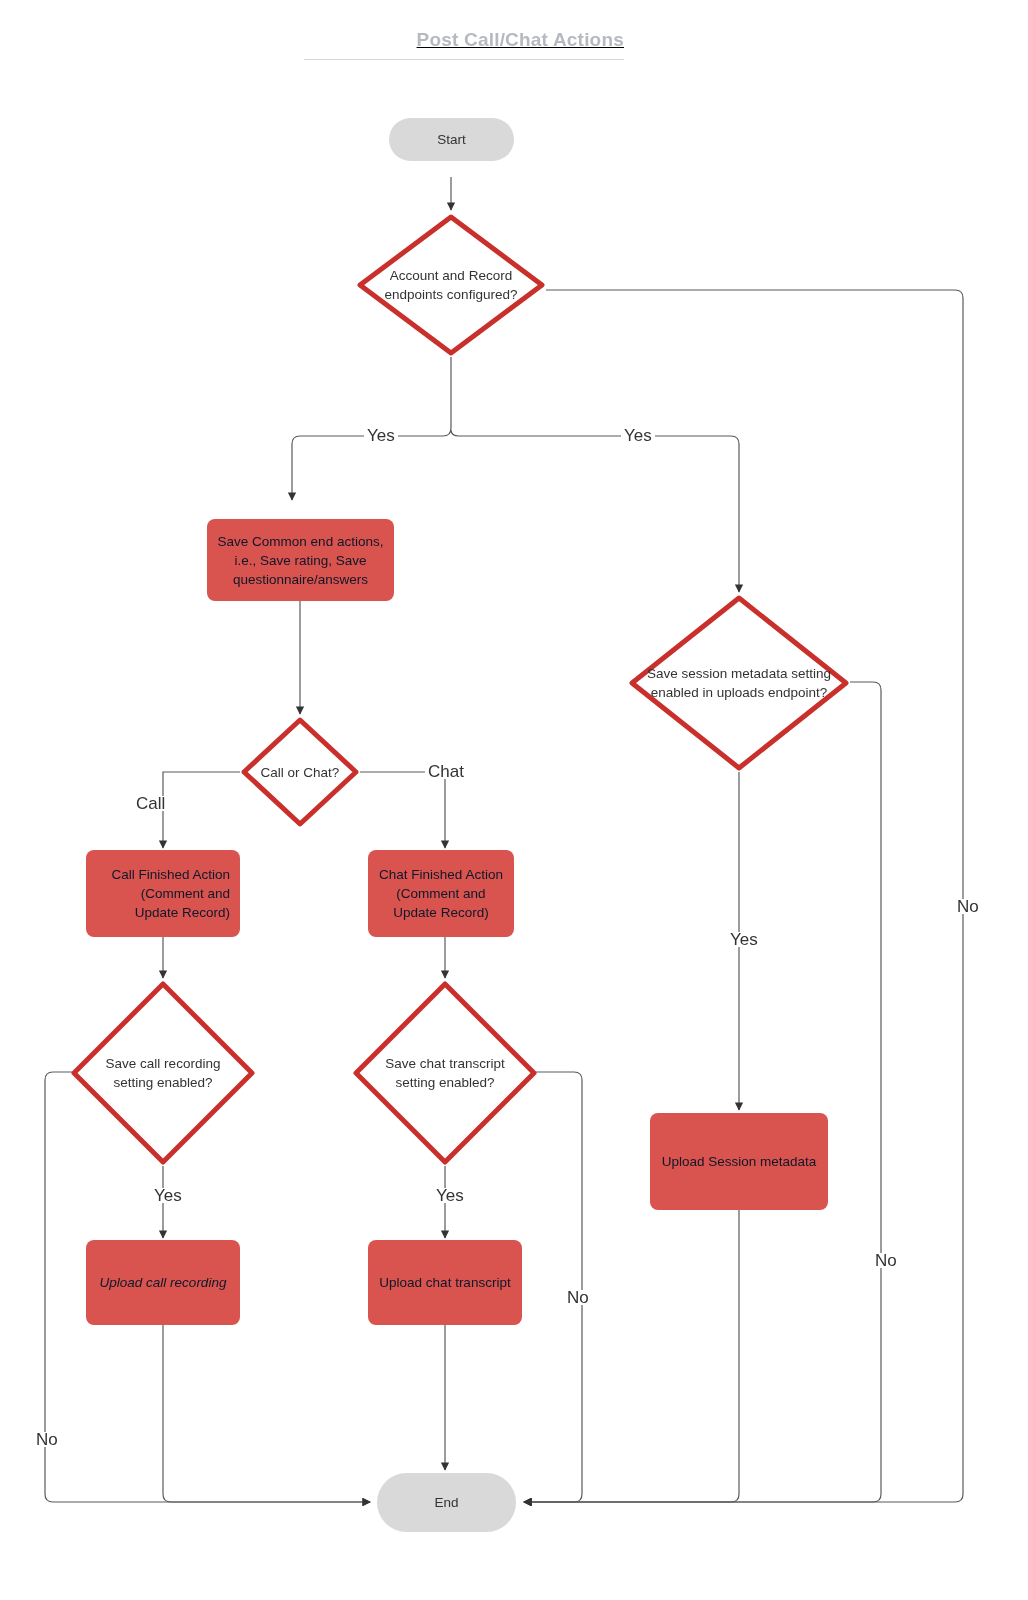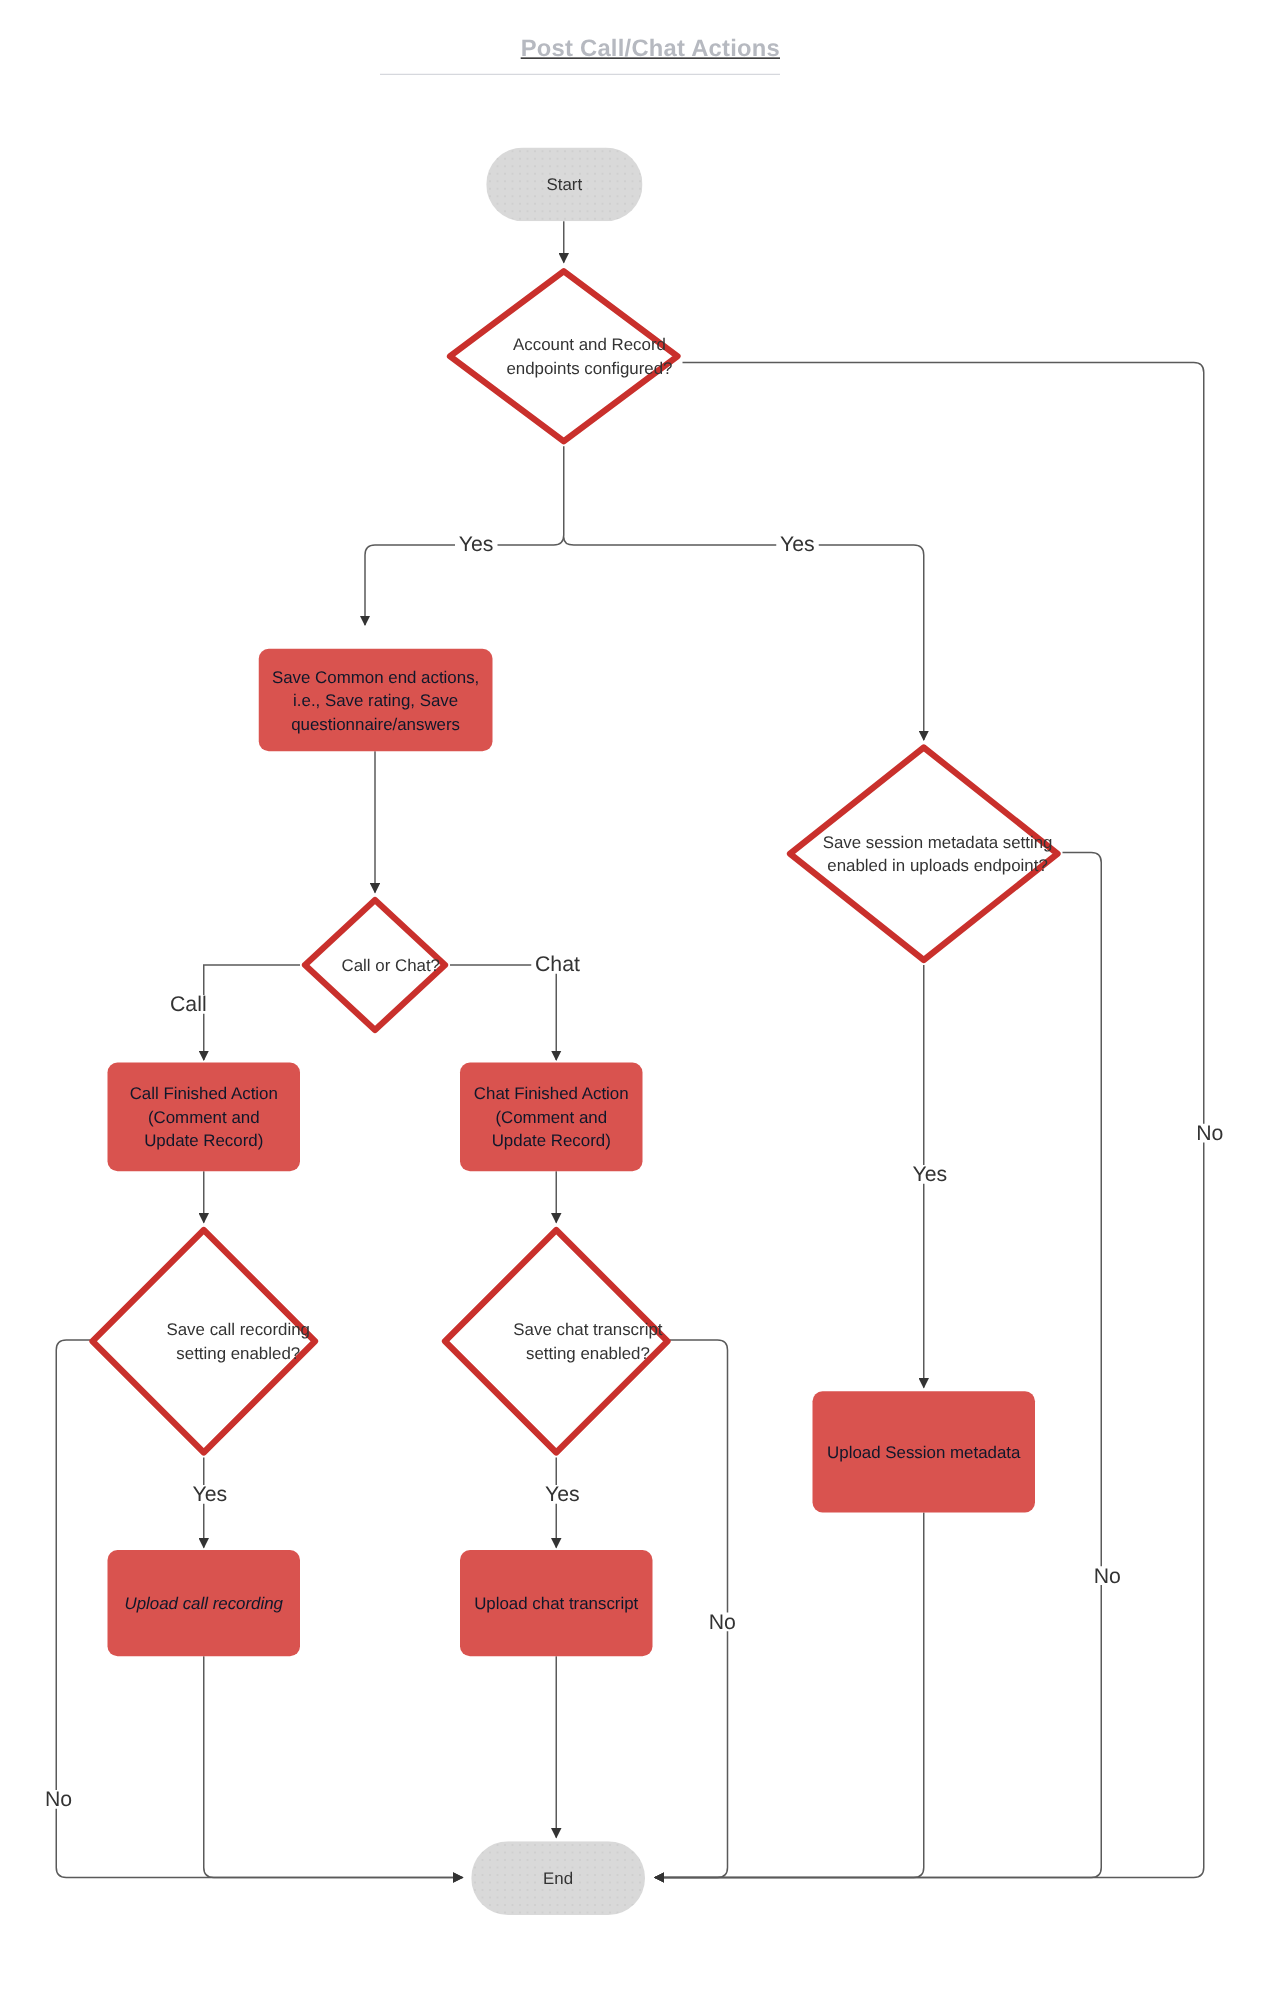--- a/index.html
+++ b/index.html
@@ -78,21 +78,20 @@
     font-size: 13.5px;
     line-height: 19px;
     padding: 6px 10px;
   }
 
   .decision {
     background: transparent;
     color: #333333;
     font-size: 13.5px;
     line-height: 19px;
-    justify-content: flex-end;
   }
   .decision .diamond-shape {
     position: absolute;
     left: 0;
     top: 0;
     width: 100%;
     height: 100%;
   }
   .decision .decision-label {
     position: relative;
@@ -161,21 +160,21 @@
       <path d="M445,1325 L445,1470" marker-end="url(#arrow)"></path>
 
       <path d="M739,772 L739,1110" marker-end="url(#arrow)"></path>
 
       <path d="M739,1210 L739,1494 Q739,1502 731,1502 L524,1502" marker-end="url(#arrow)"></path>
 
       <path d="M850,682 L873,682 Q881,682 881,690 L881,1494 Q881,1502 873,1502 L524,1502" marker-end="url(#arrow)"></path>
     </g>
   </svg>
 
-  <div class="node terminator" style="left:389px; top:118px; width:125px; height:59px;">
+  <div class="node terminator" style="left:389px; top:118px; width:125px; height:43px;">
     <span>Start</span>
   </div>
 
   <div class="node decision" style="left:356px; top:213px; width:190px; height:144px;">
     <svg class="diamond-shape" viewBox="0 0 190 144" preserveAspectRatio="none">
       <polygon points="95,4 186,72 95,140 4,72" fill="#ffffff" stroke="#c9302c" stroke-width="5" stroke-linejoin="round"></polygon>
     </svg>
     <span class="decision-label">Account and Record
 endpoints configured?</span>
   </div>
@@ -184,21 +183,21 @@
     <span>Save Common end actions, i.e., Save rating, Save questionnaire/answers</span>
   </div>
 
   <div class="node decision" style="left:240px; top:716px; width:120px; height:112px;">
     <svg class="diamond-shape" viewBox="0 0 120 112" preserveAspectRatio="none">
       <polygon points="60,4 116,56 60,108 4,56" fill="#ffffff" stroke="#c9302c" stroke-width="5" stroke-linejoin="round"></polygon>
     </svg>
     <span class="decision-label">Call or Chat?</span>
   </div>
 
-  <div class="node process" style="left:86px; top:850px; width:154px; height:87px;">
+  <div class="node process" style="left:86px; top:850px; width:154px; height:87px;text-align:right;">
     <span>Call Finished Action (Comment and Update Record)</span>
   </div>
 
   <div class="node process" style="left:368px; top:850px; width:146px; height:87px;">
     <span>Chat Finished Action (Comment and Update Record)</span>
   </div>
 
   <div class="node decision" style="left:70px; top:980px; width:186px; height:186px;">
     <svg class="diamond-shape" viewBox="0 0 186 186" preserveAspectRatio="none">
       <polygon points="93,4 182,93 93,182 4,93" fill="#ffffff" stroke="#c9302c" stroke-width="5" stroke-linejoin="round"></polygon>

